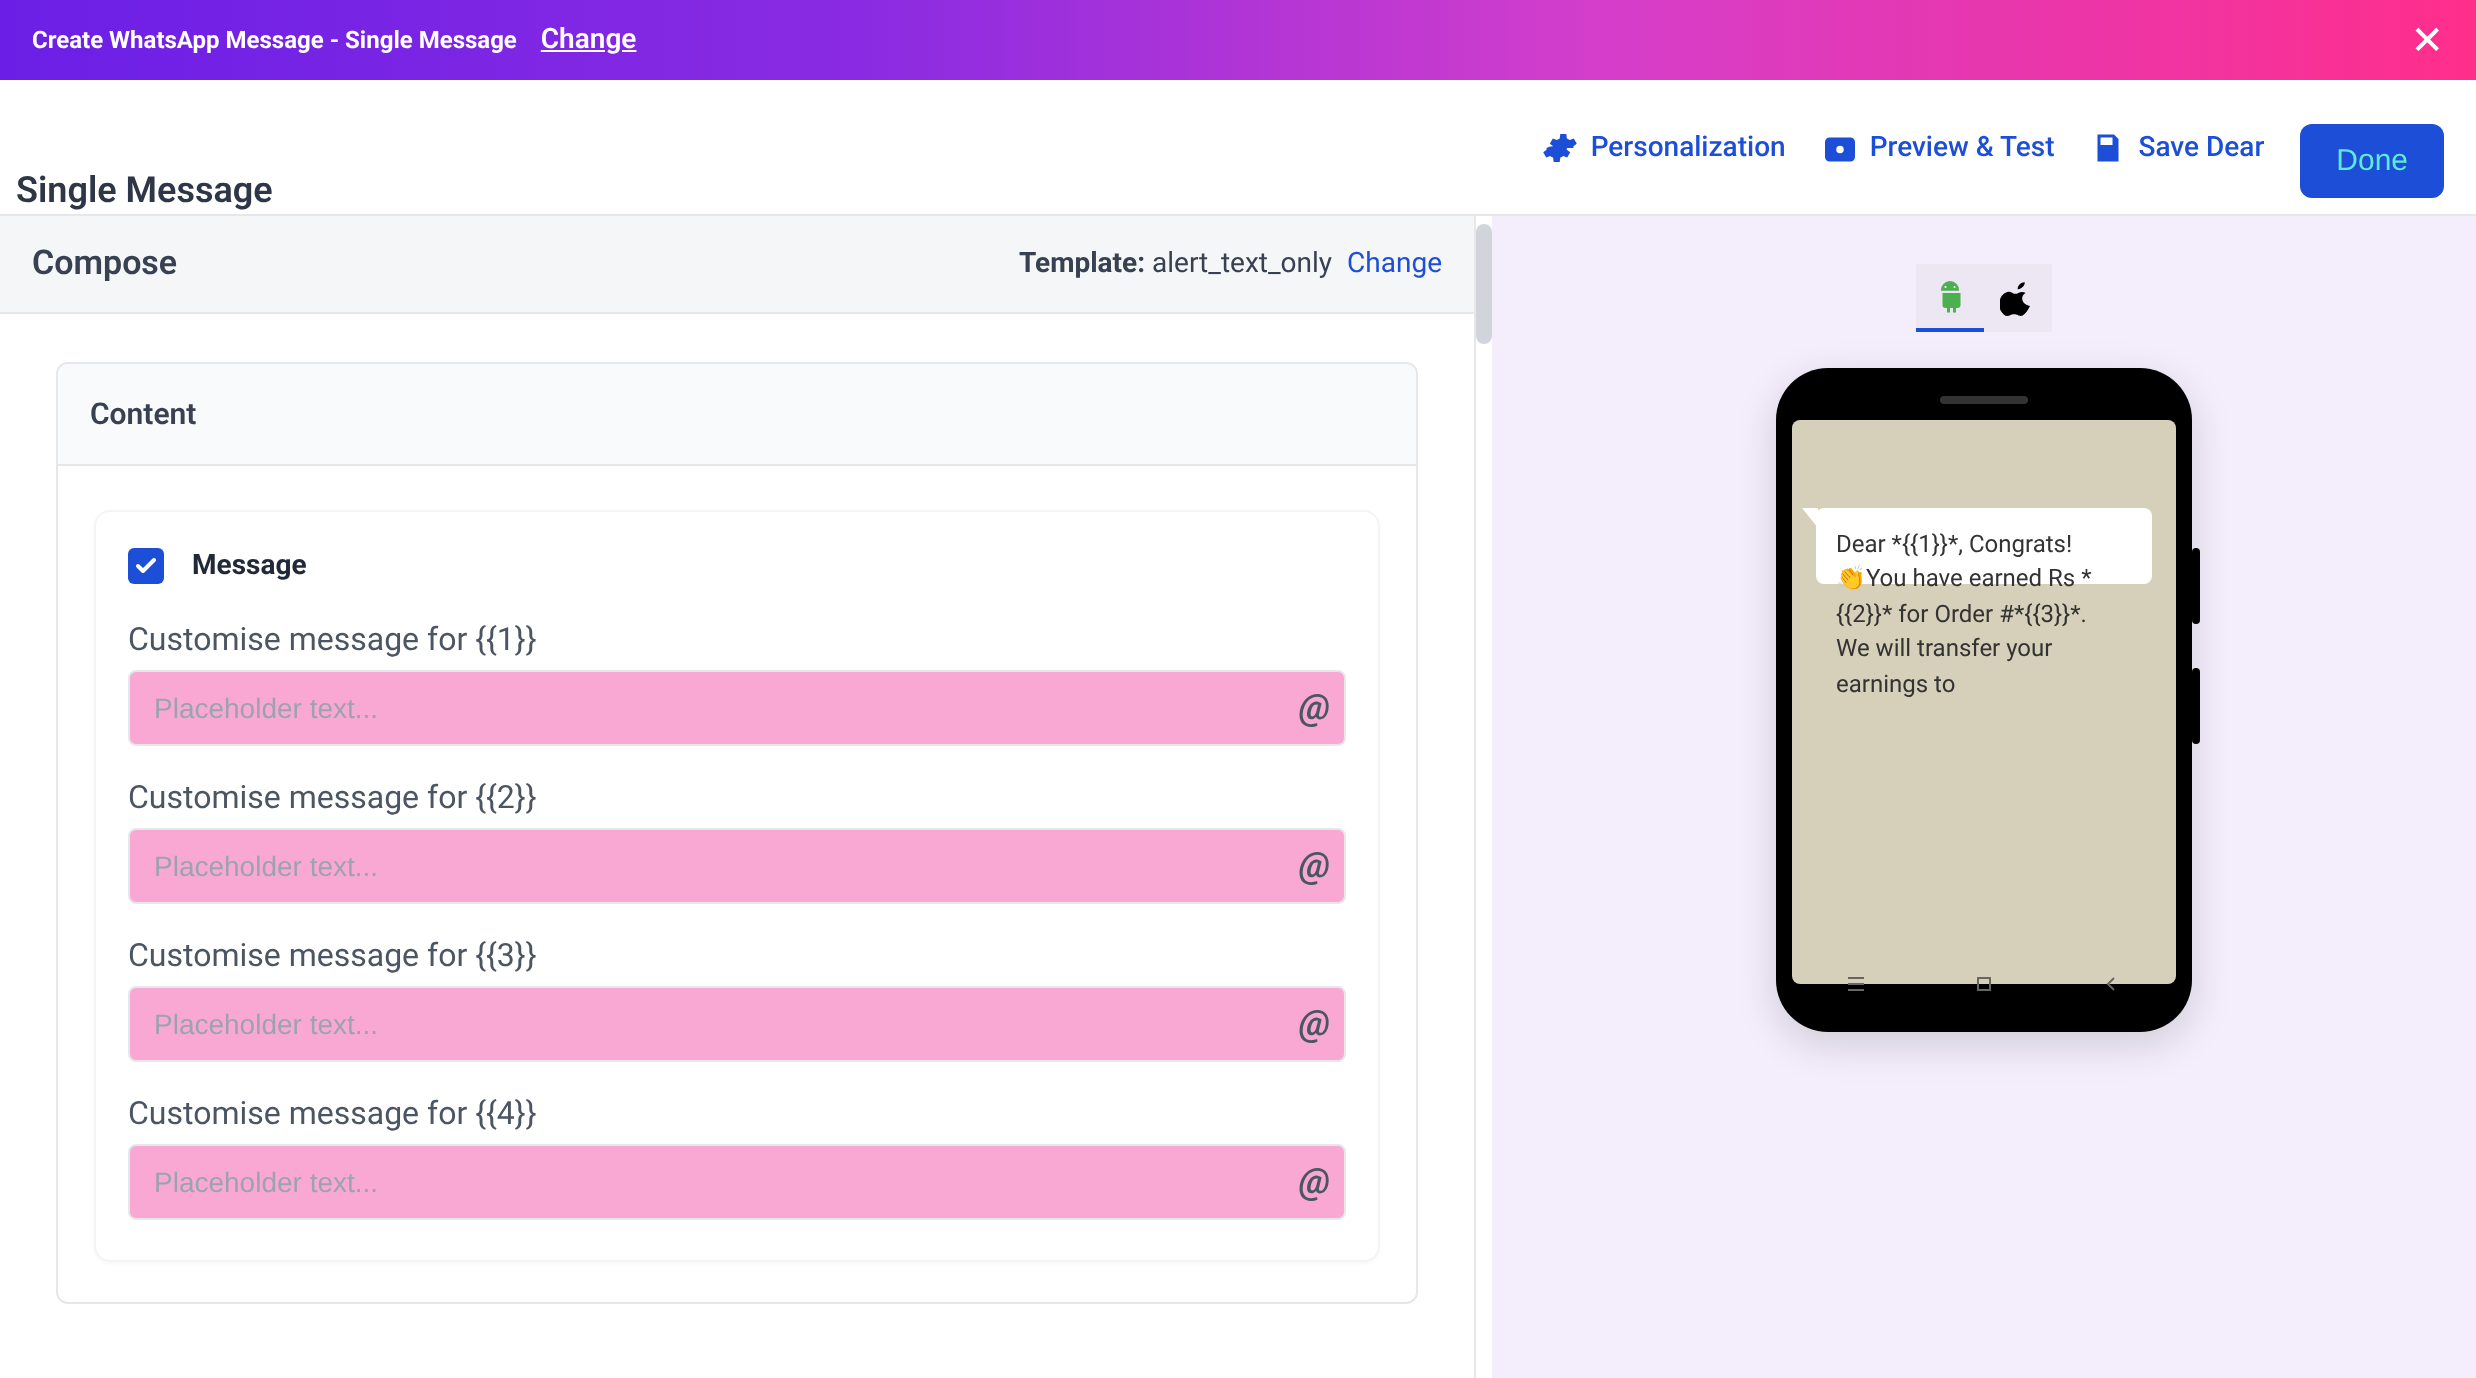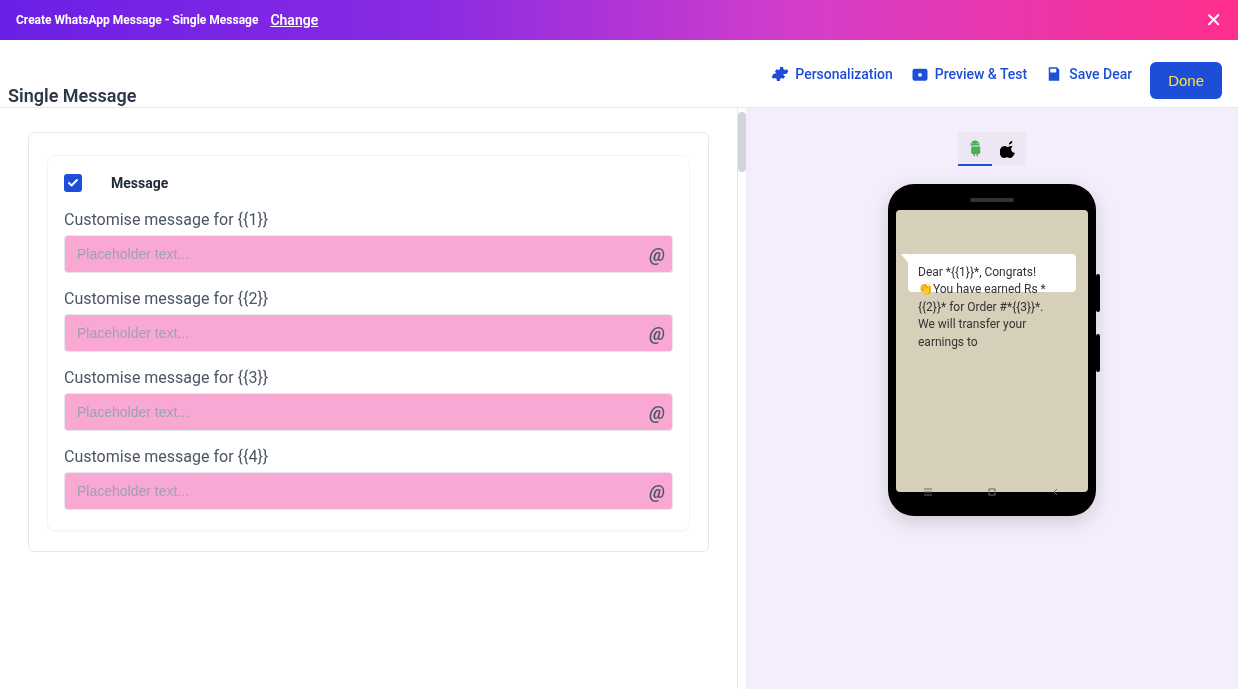--- a/index.html
+++ b/index.html
@@ -63,21 +63,21 @@
     font-weight: 500;
     display: flex;
     align-items: center;
     gap: 6px;
     cursor: pointer;
     justify-content: flex-end;
   }
   .action-link svg { width: 18px; height: 18px; }
   .done-btn {
     background: #1d4ed8;
-    color: #fde047;
+    color: #5eead4;
     border: none;
     border-radius: 6px;
     padding: 10px 18px;
     font-size: 15px;
     font-weight: 500;
     cursor: pointer;
     margin-top: 13px;
   }
 
   
@@ -136,21 +136,21 @@
     margin: 22px 18px 20px;
     border: 1px solid #f3f4f6;
     border-radius: 8px;
     padding: 18px 16px 20px;
     background: #fff;
     box-shadow: 0 1px 2px rgba(0,0,0,0.03);
   }
   .msg-title-row {
     display: flex;
     align-items: center;
-    gap: 29px;
+    gap: 14px;
     margin-bottom: 18px;
   }
   .checkbox {
     width: 18px; height: 18px;
     background: #1d4ed8;
     border-radius: 3px;
     display: flex;
     align-items: center; justify-content: center;
   }
   .checkbox svg { width: 12px; height: 12px; }
@@ -330,23 +330,32 @@
         </svg>
       <span>Save Dear</span>
     </div>
     <button class="done-btn">Done</button>
   </div>
 </div>
 
 <div class="main">
 
   <div class="left-pane">
+    <div class="compose-header">
+      <span class="label">Compose</span>
+      <span class="template">
+        <span class="tpl-label">Template:</span>
+        <span>alert_text_only</span>
+        <span class="tpl-change">Change</span>
+      </span>
+    </div>
 
     <div class="content-card-wrap">
       <div class="content-card">
+        <div class="content-card-head">Content</div>
 
         <div class="msg-card">
           <div class="msg-title-row">
             <div class="checkbox">
               <svg viewBox="0 0 24 24" fill="none" stroke="#fff" stroke-width="4" stroke-linecap="round" stroke-linejoin="round">
                   <polyline points="4 12 9 17 20 6"></polyline>
                 </svg>
             </div>
             <span class="msg-title">Message</span>
           </div>

